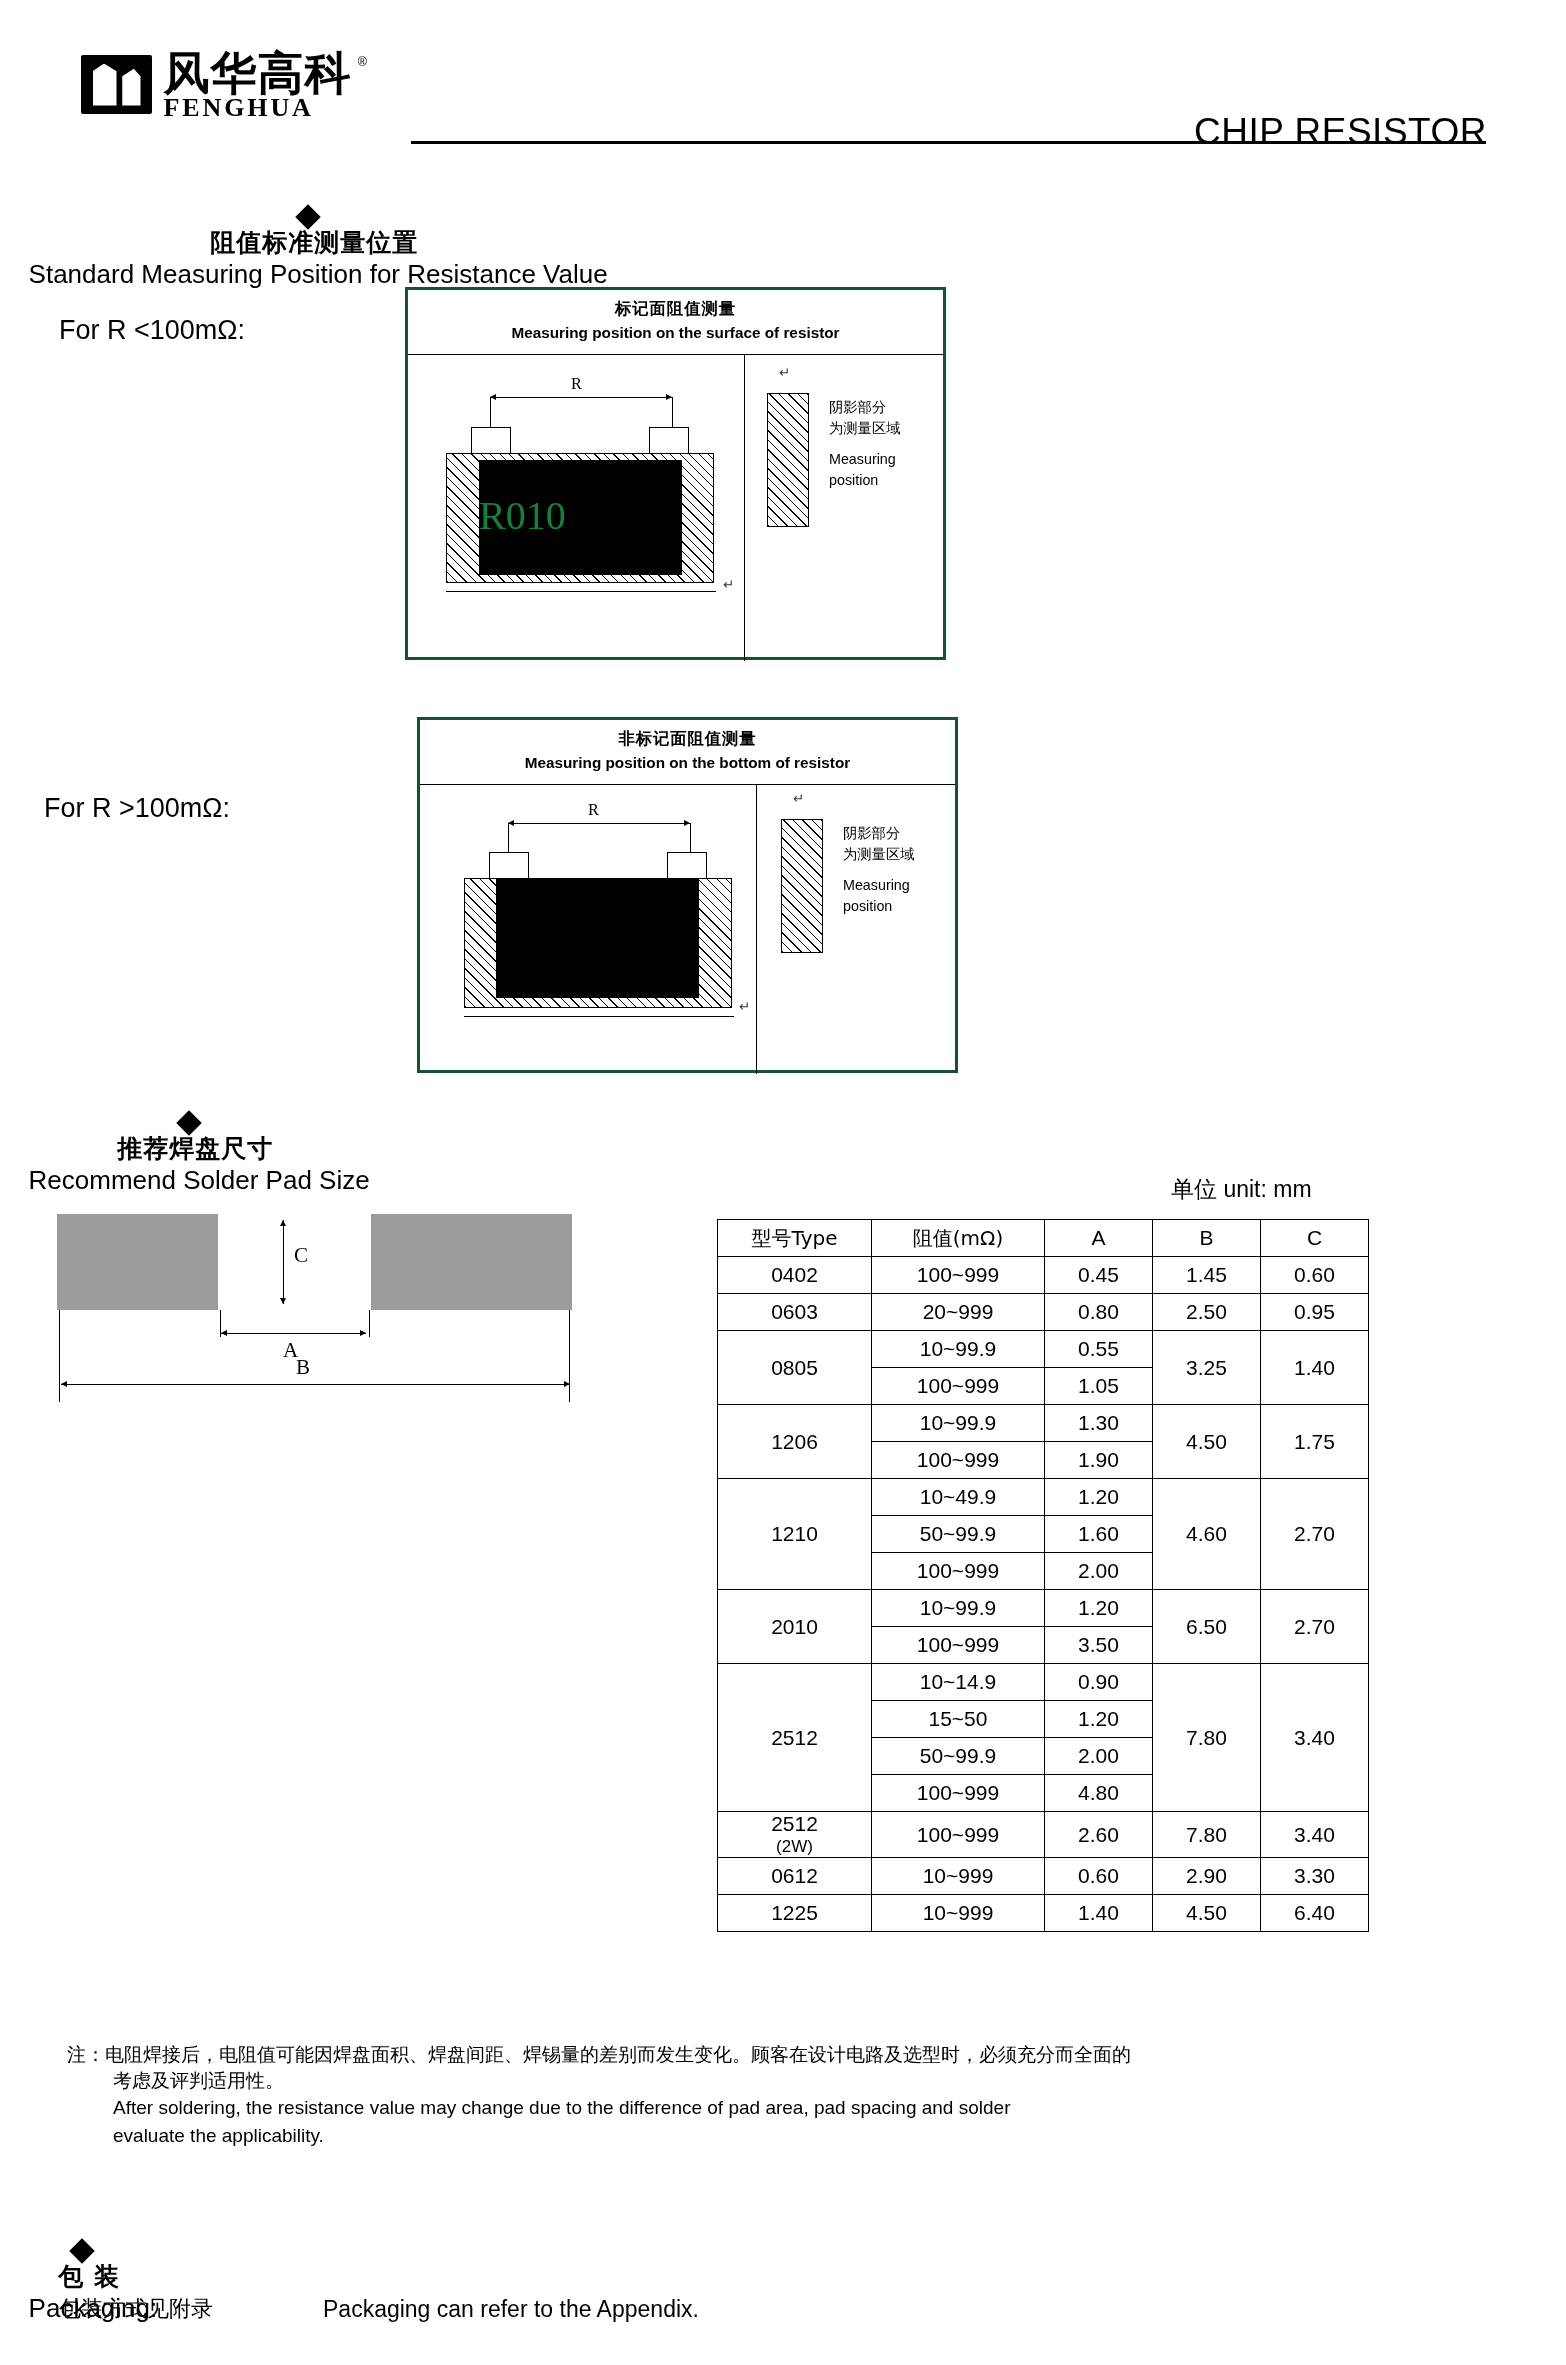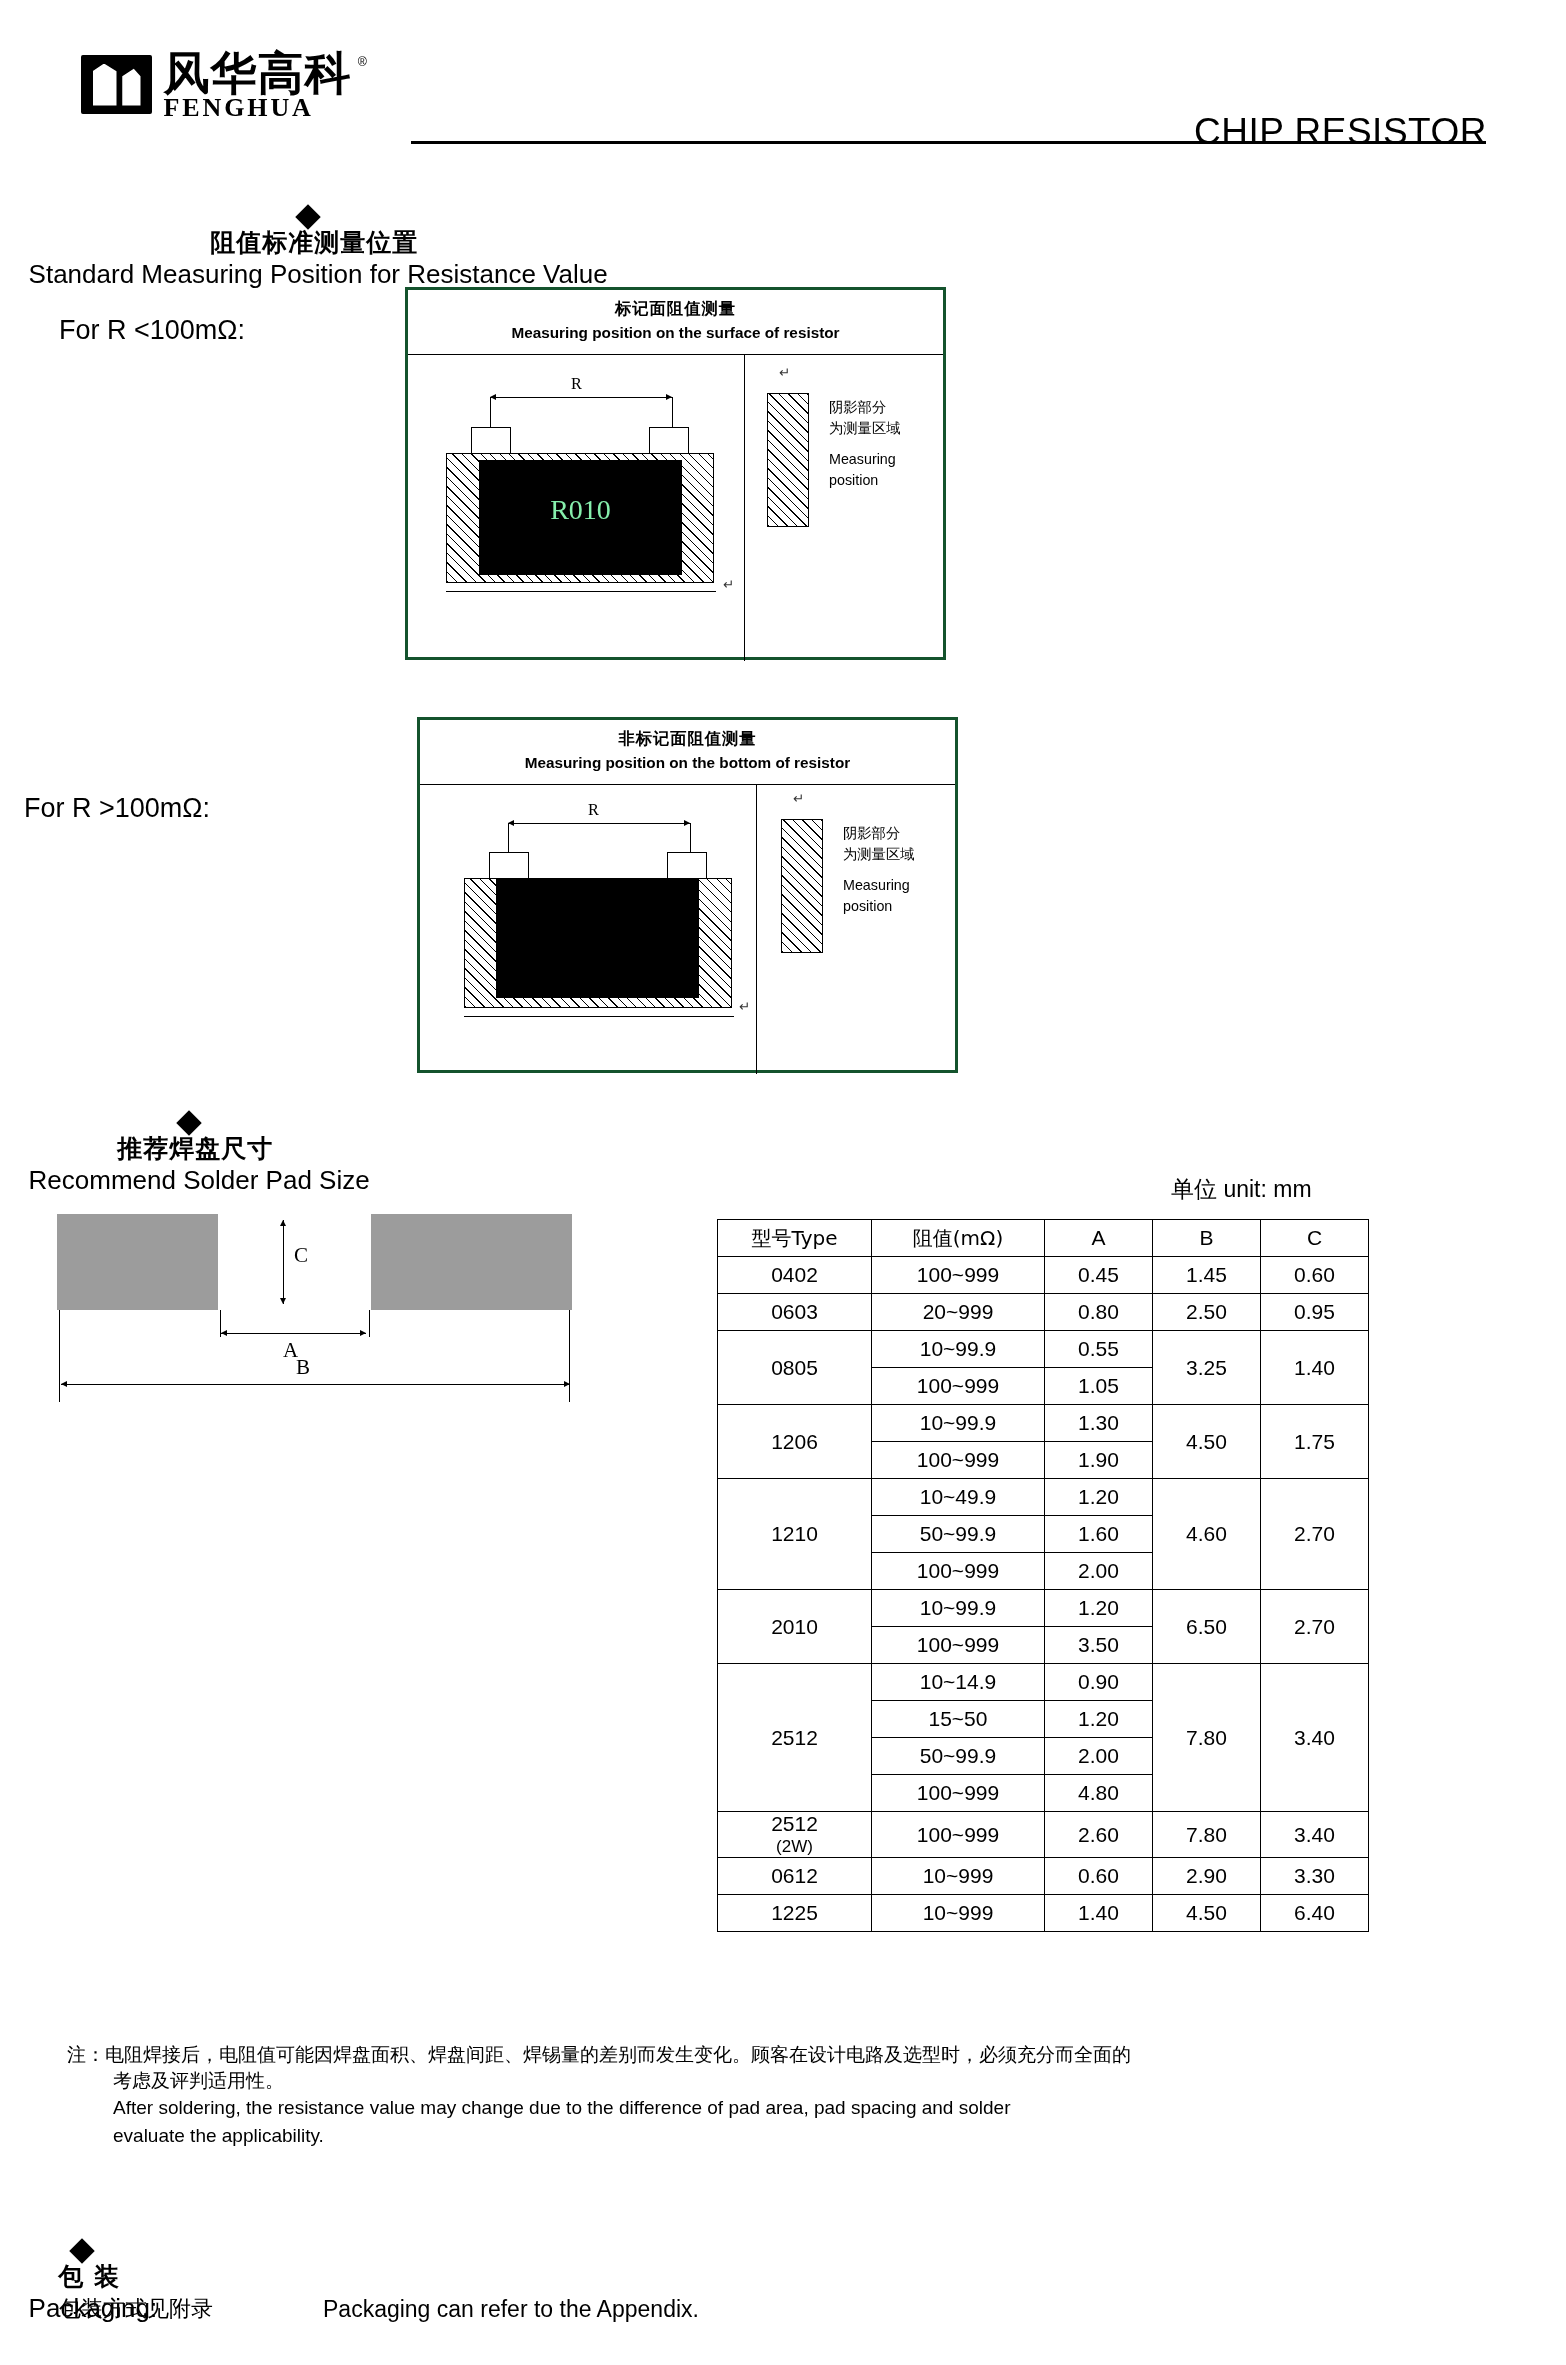--- a/index.html
+++ b/index.html
@@ -121,21 +121,21 @@
   #sec-pad { left: 21px; top: 1114px; }
   #sec-pack { left: 21px; top: 2242px; }
 
   
   .for-label {
     position: absolute;
     font-size: 27px;
     font-family: "Liberation Sans", sans-serif;
   }
   #for-lt { left: 59px; top: 315px; }
-  #for-gt { left: 24px; top: 793px; }
+  #for-gt { left: 44px; top: 793px; }
 
   
   .diagram {
     position: absolute;
     border: 3px solid #14532d;
     background: #fff;
     box-sizing: border-box;
   }
   #diagram-top { left: 405px; top: 287px; width: 541px; height: 373px; }
   #diagram-bottom { left: 409px; top: 717px; width: 541px; height: 356px; margin-left: 8px; }
@@ -169,23 +169,22 @@
     background: #000;
   }
   .hatch {
     background-image: repeating-linear-gradient(45deg, #000 0 1px, transparent 1px 6.7px);
     background-color: #fff;
     border: 1px solid #000;
     box-sizing: border-box;
   }
   .rcode {
     font-family: "Liberation Serif", serif;
-    color: #86efac;
-    font-size: 28px;
-    text-align: center;
+    color: #15803d;
+    font-size: 40px;
     line-height: 1;
   }
   .dg-note {
     position: absolute;
     font-size: 14.3px;
     line-height: 21px;
   }
   .dg-note .cn { font-family: Liberation Sans, sans-serif; }
   .dg-note .en { font-family: "Liberation Sans", sans-serif; }
   .dim-r {

